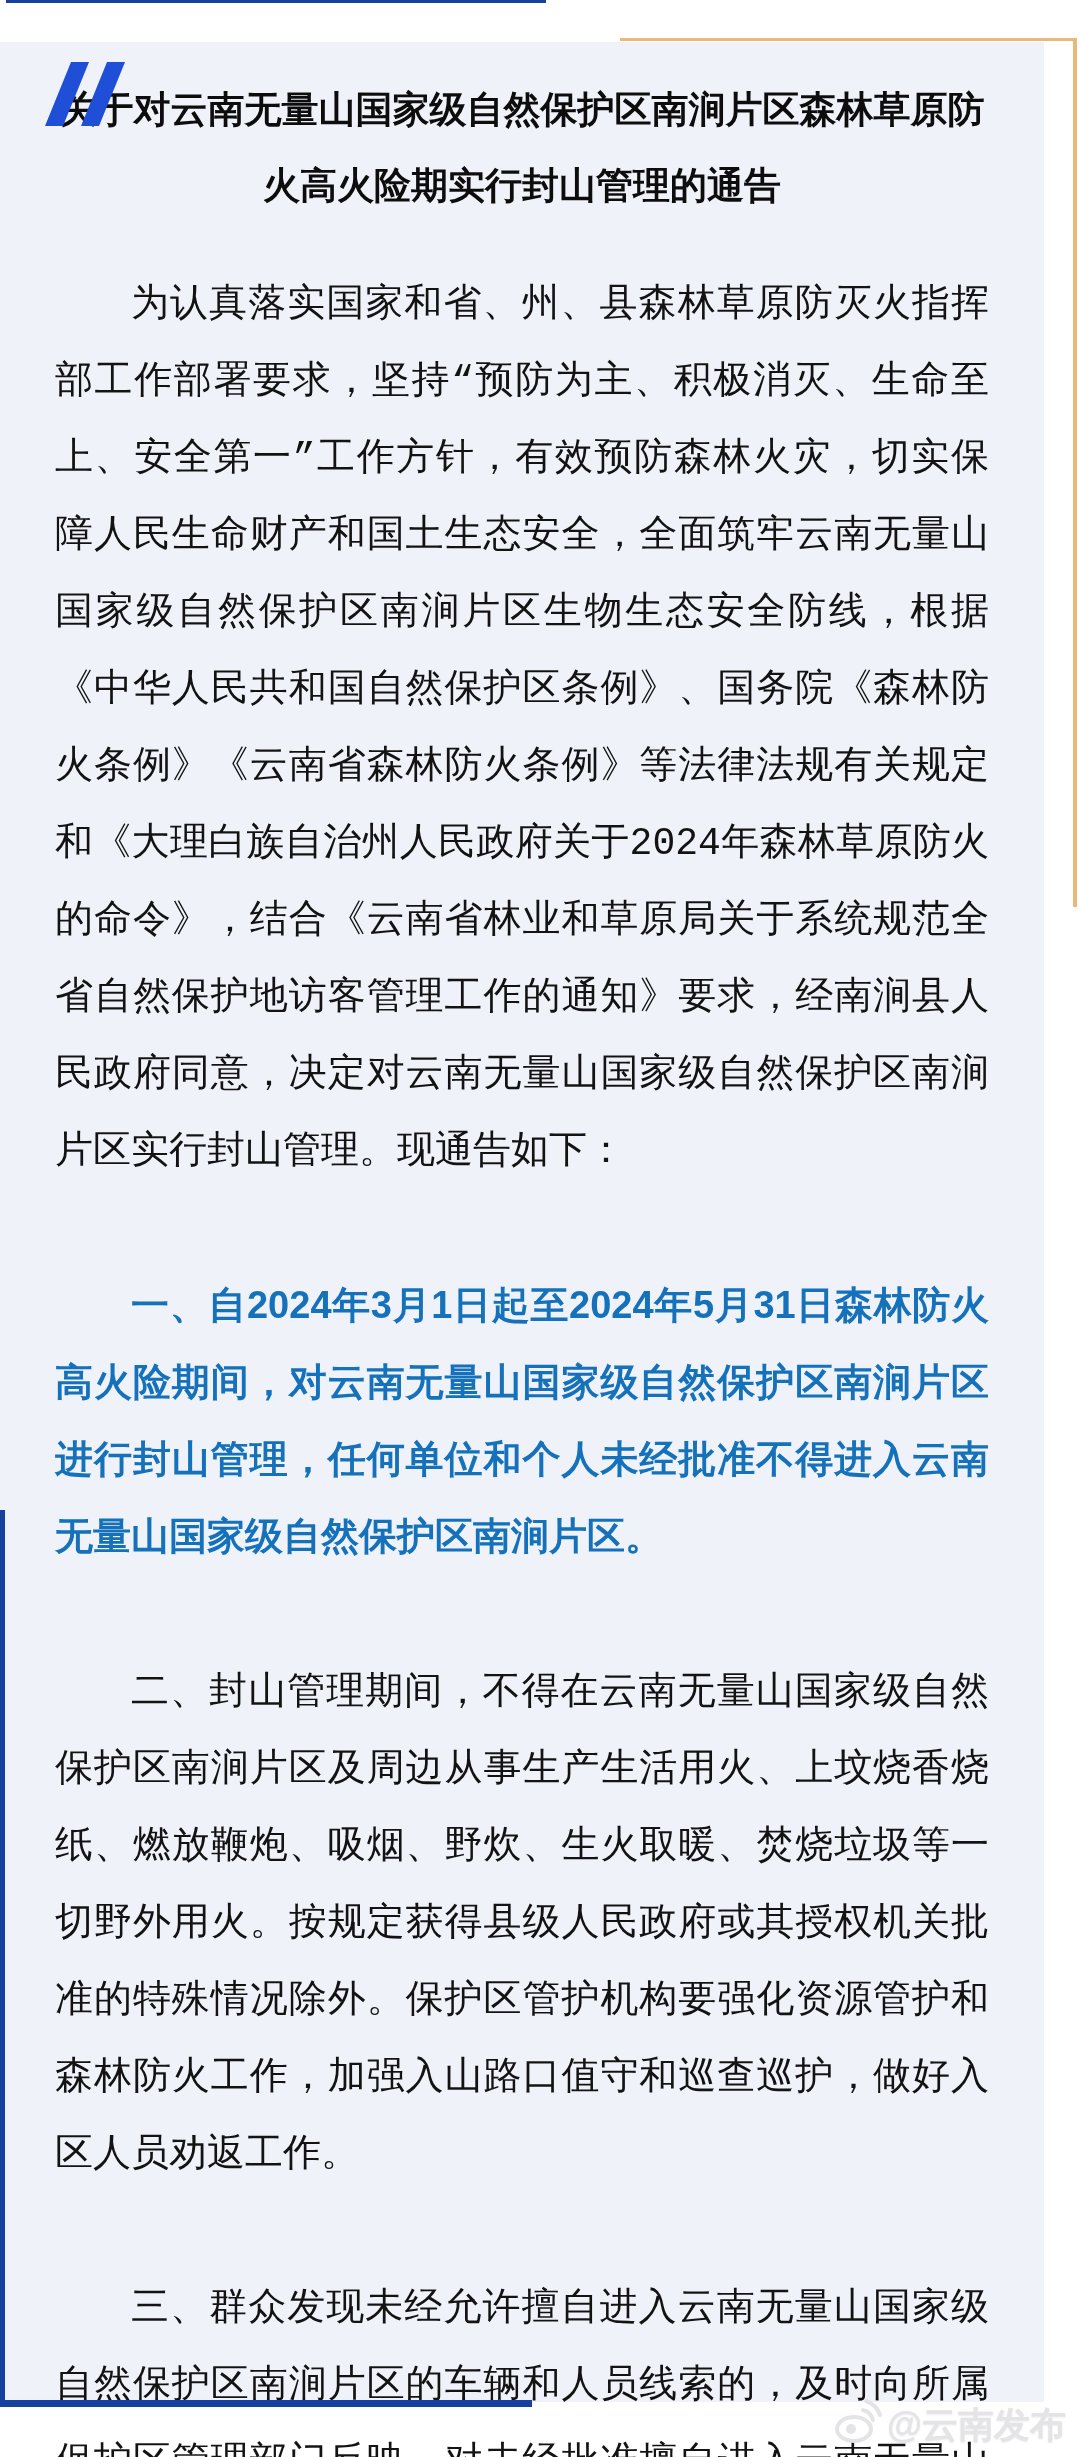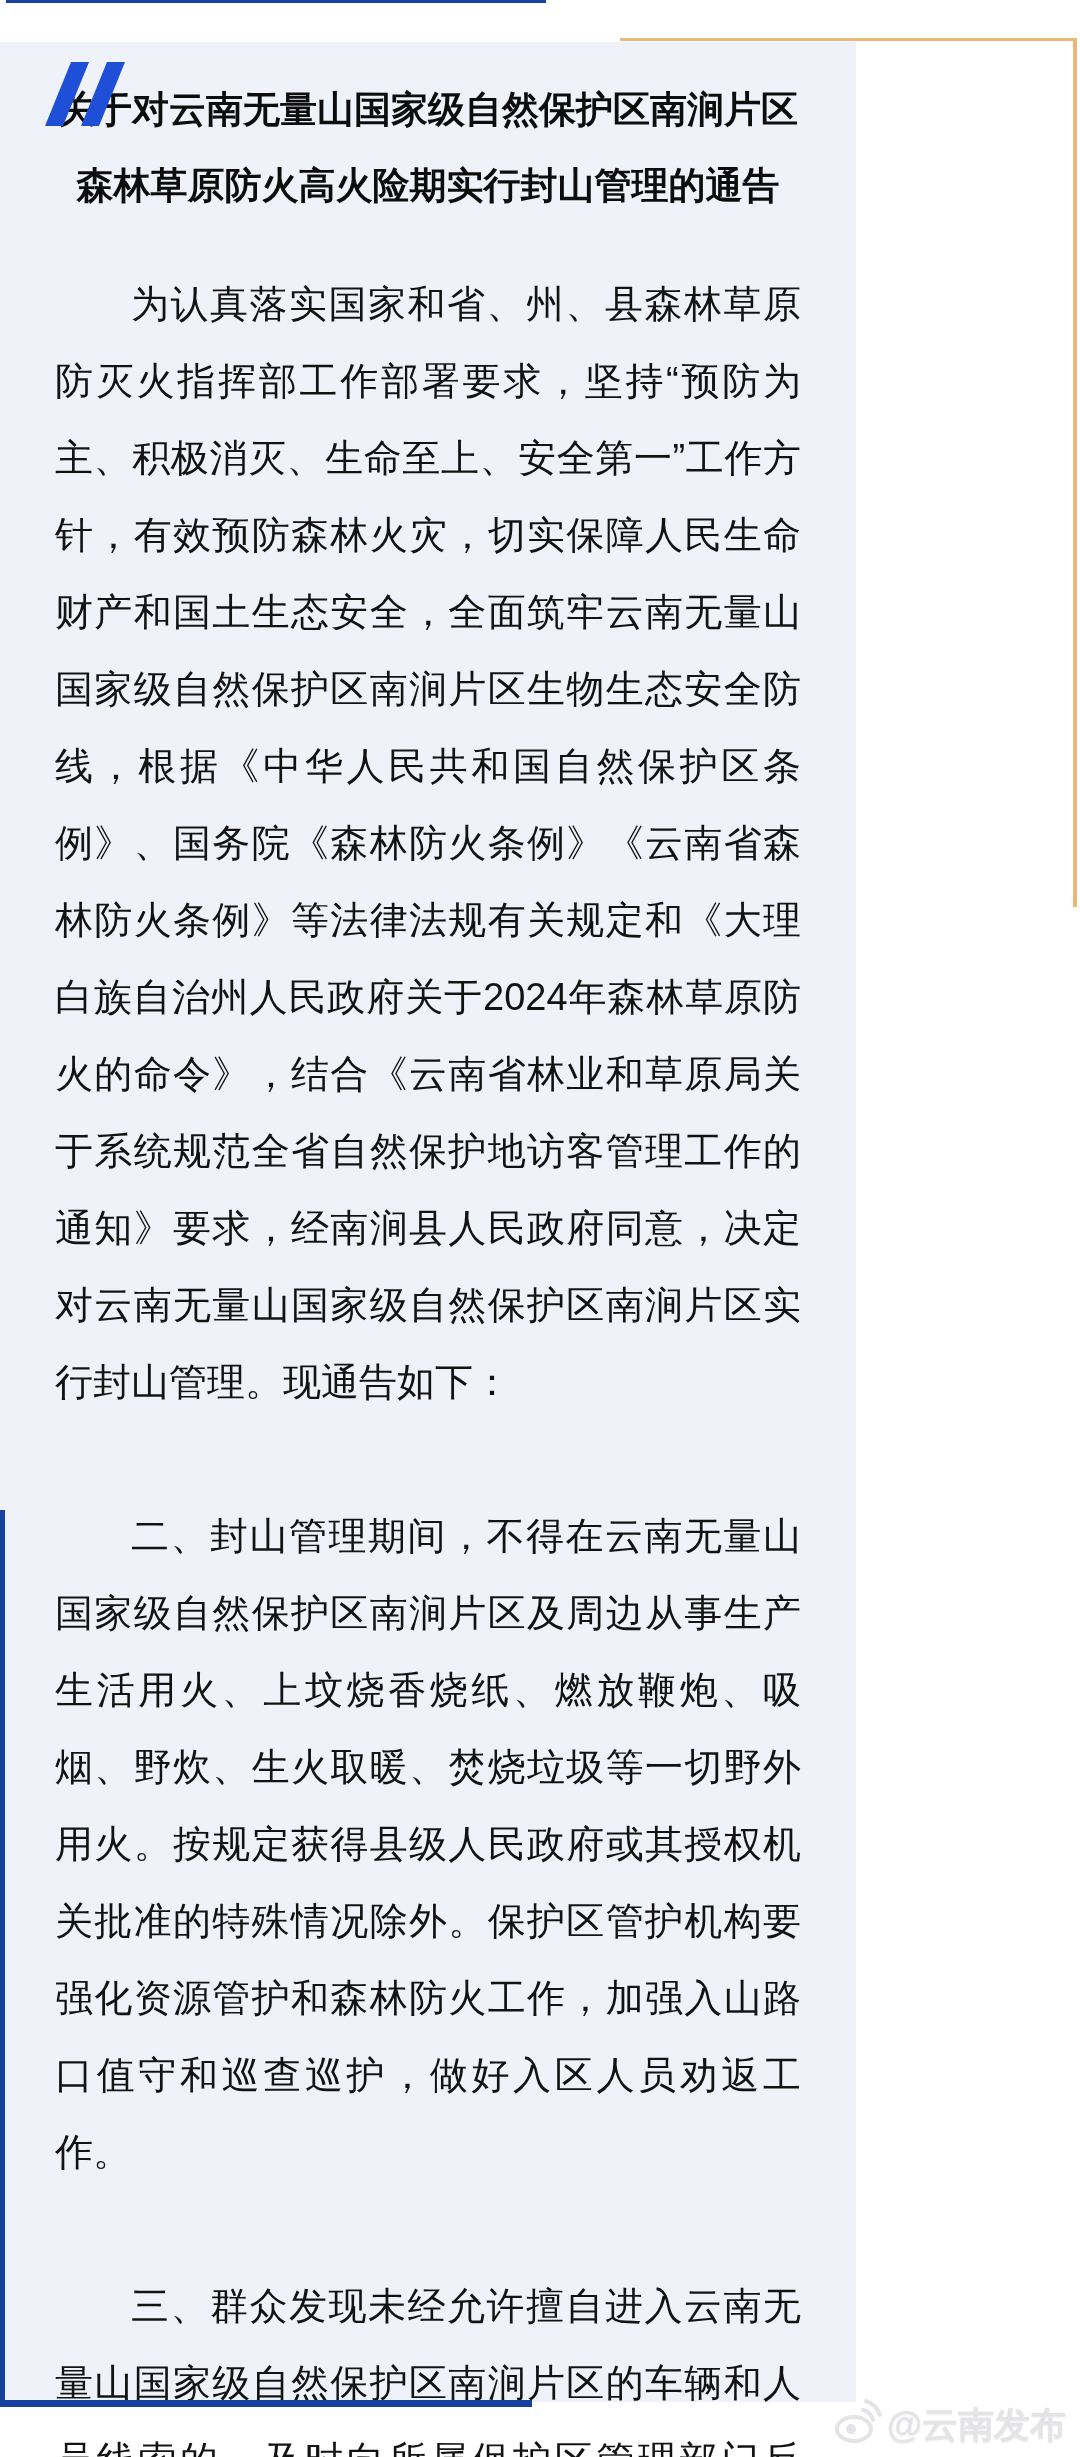--- a/index.html
+++ b/index.html
@@ -7,35 +7,35 @@
     width:1080px;height:2457px;position:relative;overflow:hidden;
     background:#ffffff;
     font-family:"Liberation Sans","DejaVu Sans",sans-serif;
   }
   .navy-top{position:absolute;left:6px;top:0;width:540px;height:3px;background:#17419f;}
   .gold-frame{
     position:absolute;left:620px;top:38px;right:3px;height:866px;
     border-top:3px solid #e9b97a;border-right:4px solid #e9b97a;
   }
   .card{
-    position:absolute;left:0;top:42px;width:856px;height:2360px;
+    position:absolute;left:0;top:42px;width:1044px;height:2360px;
     background:#eff2f9;box-sizing:border-box;padding:0 55px;
   }
   .navy-left{position:absolute;left:0;top:1510px;width:5px;height:897px;background:#17419f;}
   .navy-bottom{position:absolute;left:0;top:2400px;width:532px;height:7px;background:#17419f;}
   .quote{position:absolute;left:45px;top:20px;width:96px;height:64px;}
   .title{
     margin:30px 0 0 0;font-size:37px;line-height:76px;font-weight:bold;
     color:#0d0d0d;text-align:center;
   }
   .para{
     margin:77px 0 0 0;font-size:38px;line-height:77px;color:#131313;
     text-indent:2em;text-align:justify;
   }
-  .para.first{margin-top:42px;}
+  .para.first{margin-top:42px;font-family:Liberation Mono, monospace;}
   .highlight{color:#1571b9;font-weight:bold;}
   .watermark{
     position:absolute;right:14px;bottom:4px;display:flex;align-items:center;gap:4px;
     color:#e4e4e7;font-size:36px;font-weight:bold;
     text-shadow:0 1px 2px rgba(0,0,0,0.10);
   }
 </style>
 </head>
 <body>
 
@@ -47,20 +47,21 @@
     <svg width="96" height="64" viewBox="0 0 96 64" aria-hidden="true">
       <polygon points="26,0 44,0 18,64 0,64" fill="#1e4fd6"></polygon>
       <polygon points="62,0 80,0 54,64 36,64" fill="#1e4fd6"></polygon>
     </svg>
   </div>
 
   <h1 class="title">关于对云南无量山国家级自然保护区南涧片区森林草原防火高火险期实行封山管理的通告</h1>
 
   <p class="para first">为认真落实国家和省、州、县森林草原防灭火指挥部工作部署要求，坚持“预防为主、积极消灭、生命至上、安全第一”工作方针，有效预防森林火灾，切实保障人民生命财产和国土生态安全，全面筑牢云南无量山国家级自然保护区南涧片区生物生态安全防线，根据《中华人民共和国自然保护区条例》、国务院《森林防火条例》《云南省森林防火条例》等法律法规有关规定和《大理白族自治州人民政府关于2024年森林草原防火的命令》，结合《云南省林业和草原局关于系统规范全省自然保护地访客管理工作的通知》要求，经南涧县人民政府同意，决定对云南无量山国家级自然保护区南涧片区实行封山管理。现通告如下：</p>
 
+  <p class="para highlight">一、自2024年3月1日起至2024年5月31日森林防火高火险期间，对云南无量山国家级自然保护区南涧片区进行封山管理，任何单位和个人未经批准不得进入云南无量山国家级自然保护区南涧片区。</p>
 
   <p class="para">二、封山管理期间，不得在云南无量山国家级自然保护区南涧片区及周边从事生产生活用火、上坟烧香烧纸、燃放鞭炮、吸烟、野炊、生火取暖、焚烧垃圾等一切野外用火。按规定获得县级人民政府或其授权机关批准的特殊情况除外。保护区管护机构要强化资源管护和森林防火工作，加强入山路口值守和巡查巡护，做好入区人员劝返工作。</p>
 
   <p class="para">三、群众发现未经允许擅自进入云南无量山国家级自然保护区南涧片区的车辆和人员线索的，及时向所属保护区管理部门反映。对未经批准擅自进入云南无量山国家级自然保护区南涧片区的，将严格依据相关规定进行处罚，涉嫌违法犯罪的依法移交司法部门追究其责任。</p>
 
 </div>
 
 <div class="navy-left"></div>
 <div class="navy-bottom"></div>
 

